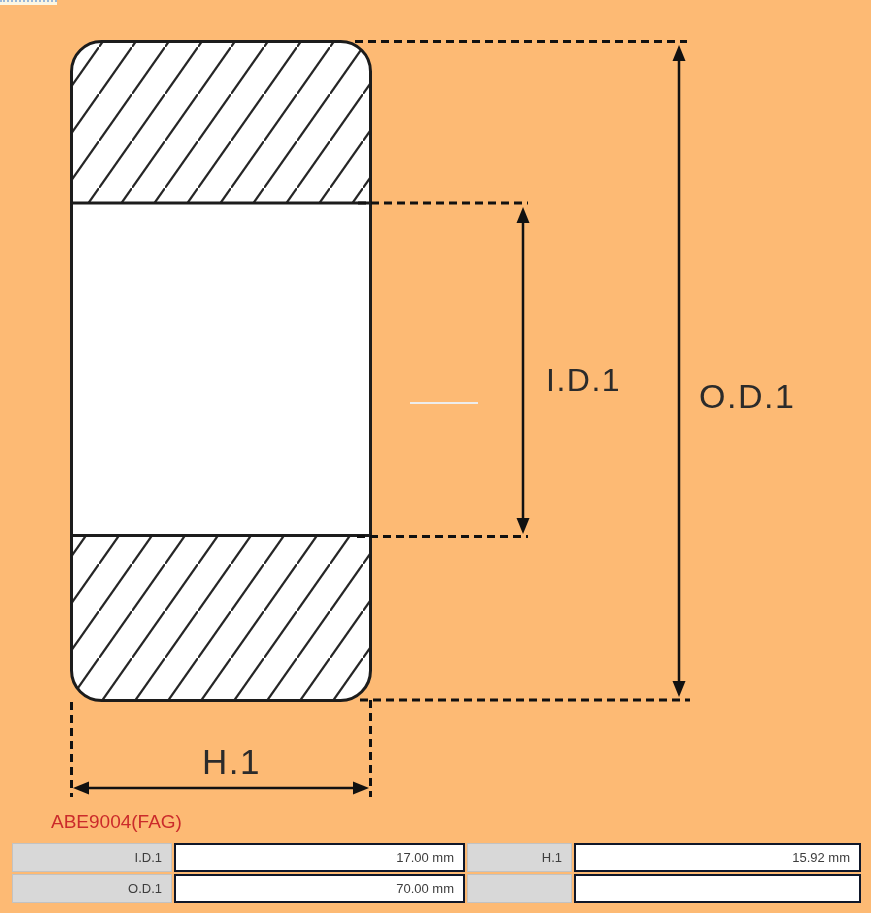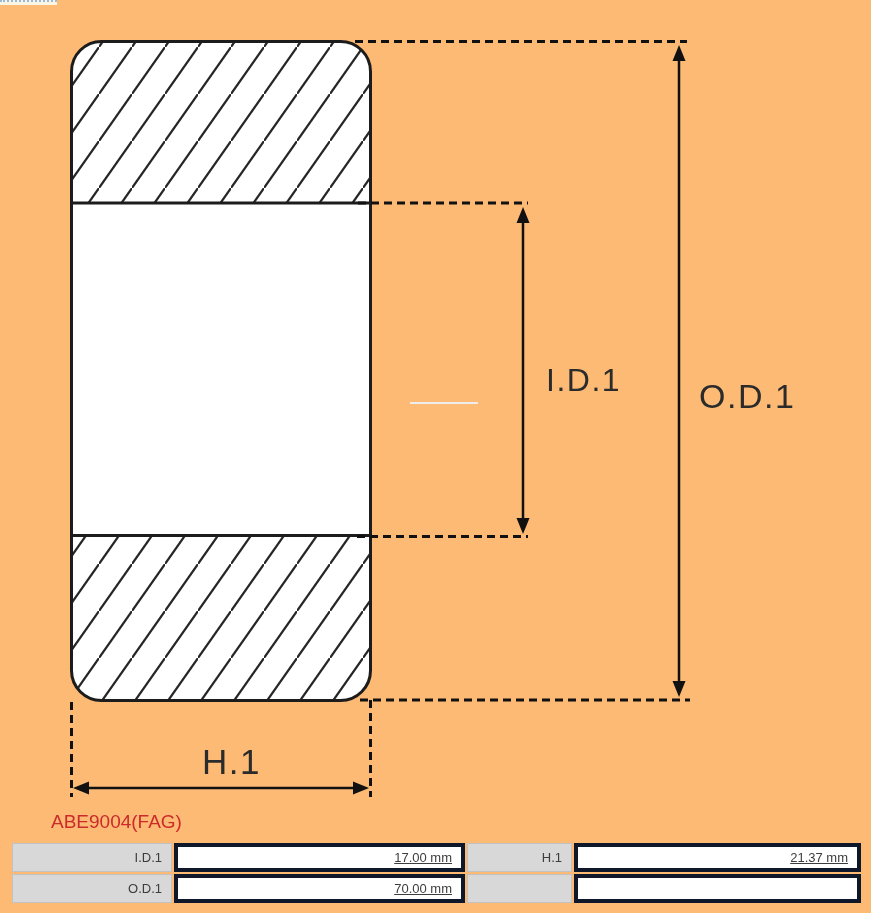--- a/index.html
+++ b/index.html
@@ -57,22 +57,21 @@
     vertical-align:middle;
     box-sizing:border-box;
     overflow:hidden;
   }
   td.lbl{
     background:#d8d8d8;
     border:1px solid #c2c2c2;
   }
   td.val{
     background:#ffffff;
-    border:4px solid #0f172a;
-    text-decoration:underline;
+    border:2px solid #0f172a;
   }
   col.c1{width:160px;} col.c2{width:291px;} col.c3{width:105px;} col.c4{width:287px;}
 </style>
 </head>
 <body>
 
 <div id="page">
 
   <div id="artifact"></div>
 
@@ -138,21 +137,21 @@
       <col class="c1">
         <col class="c2">
         <col class="c3">
         <col class="c4">
     </colgroup>
     <tbody>
       <tr>
         <td class="lbl">I.D.1</td>
         <td class="val">17.00 mm</td>
         <td class="lbl">H.1</td>
-        <td class="val">21.37 mm</td>
+        <td class="val">15.92 mm</td>
       </tr>
       <tr>
         <td class="lbl">O.D.1</td>
         <td class="val">70.00 mm</td>
         <td class="lbl"></td>
         <td class="val"></td>
       </tr>
     </tbody>
   </table>
 

